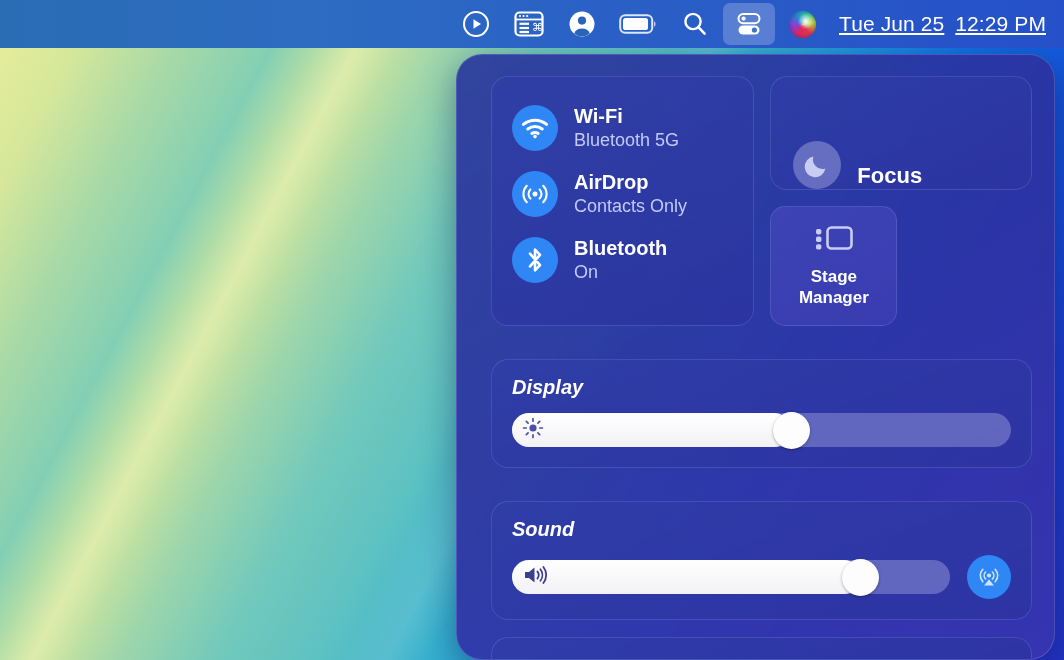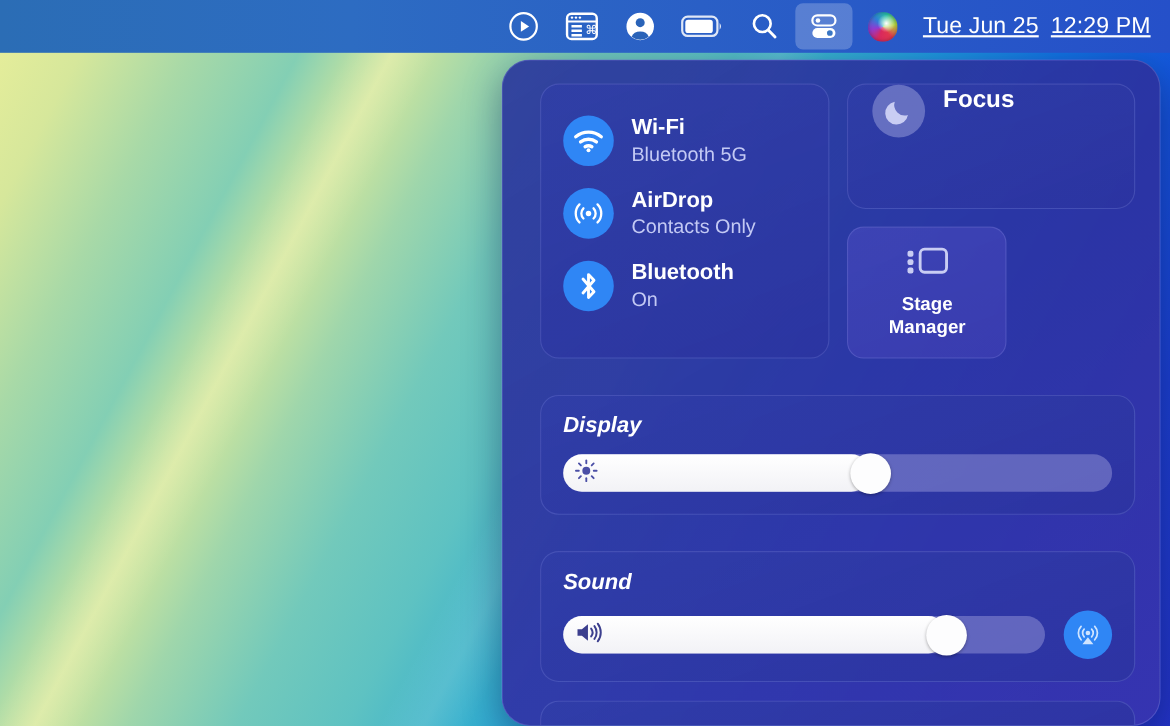--- a/index.html
+++ b/index.html
@@ -98,31 +98,31 @@
   .tg-icon{
     width:46px;height:46px;border-radius:50%;
     background:#2f86f5; display:flex;align-items:center;justify-content:center;
     flex:0 0 46px;
   }
   .tg-text{ display:flex; flex-direction:column; justify-content:center; }
   .tg-title{ color:#fff; font-size:20px; font-weight:bold; line-height:1.15; }
   .tg-sub{ color:#c3c9f4; font-size:18px; line-height:1.25; margin-top:1px; }
 
   .col2{ display:flex; flex-direction:column; gap:16px; width:271px; }
-  #focus-card{ height:114px; display:flex; align-items:flex-start; padding-left:22px; gap:16px; }
+  #focus-card{ height:114px; display:flex; align-items:flex-end; padding-left:22px; gap:16px; }
   .focus-icon{
     width:48px;height:48px;border-radius:50%;
     background:rgba(178,184,232,0.42);
     display:flex;align-items:center;justify-content:center; flex:0 0 48px;
   }
   .focus-label{ color:#fff; font-size:22px; font-weight:bold; }
 
   .tile-row{ display:flex; gap:17px; }
   .cc-tile{
-    width:145px; height:120px;
+    width:127px; height:120px;
     background:linear-gradient(160deg, rgba(72,74,190,0.62) 0%, rgba(64,64,180,0.66) 100%);
     border:1px solid rgba(160,166,240,0.22);
     border-radius:15px;
     display:flex; flex-direction:column; align-items:center; justify-content:center;
     gap:9px; padding-bottom:2px;
   }
   .tile-label{
     color:#fff; font-size:17px; font-weight:bold;
     text-align:center; line-height:1.22;
   }

